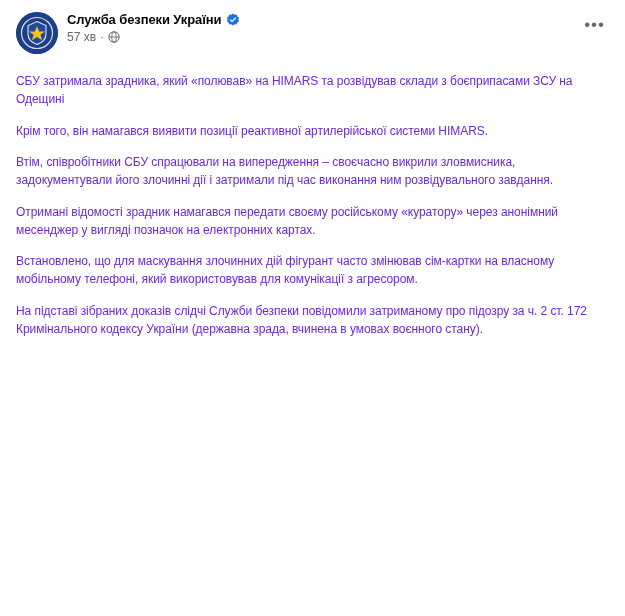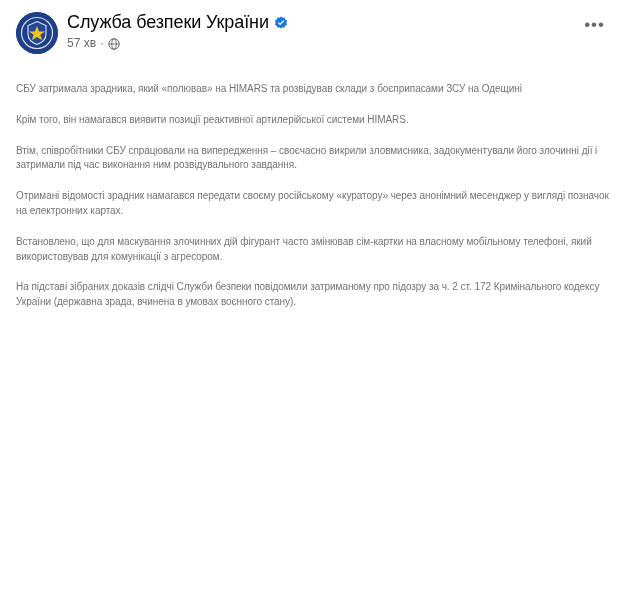--- a/index.html
+++ b/index.html
@@ -39,35 +39,35 @@
     flex: 1 1 auto;
     padding-top: 1px;
     min-width: 0;
   }
   .page-name-row {
     display: flex;
     align-items: center;
     line-height: 1.1;
   }
   .page-name {
-    font-size: 18px;
-    font-weight: normal;
+    font-size: 13px;
+    font-weight: bold;
     color: #050505;
     letter-spacing: -0.1px;
   }
   .verified {
     width: 14px;
     height: 14px;
     margin-left: 5px;
     flex: 0 0 14px;
     display: inline-block;
   }
   .meta-row {
     display: flex;
-    align-items: flex-end;
+    align-items: center;
     margin-top: 3px;
     color: #65676b;
     font-size: 12px;
   }
   .meta-time { color: #65676b; }
   .meta-dot {
     margin: 0 4px;
     color: #65676b;
     font-size: 12px;
   }
@@ -86,24 +86,24 @@
     letter-spacing: 1px;
     line-height: 1;
     cursor: pointer;
     padding: 2px 4px;
     user-select: none;
   }
   .post-body {
     padding-top: 2px;
   }
   .post-body p {
-    margin: 16px 0 14px 0;
-    font-size: 10px;
+    margin: 7px 0 14px 0;
+    font-size: 12px;
     line-height: 1.48;
-    color: #737373;
+    color: #6d28d9;
     letter-spacing: -0.05px;
   }
   .post-body p:last-child { margin-bottom: 0; }
 </style>
 </head>
 <body>
 
 <div class="post">
 
   <div class="post-header">

